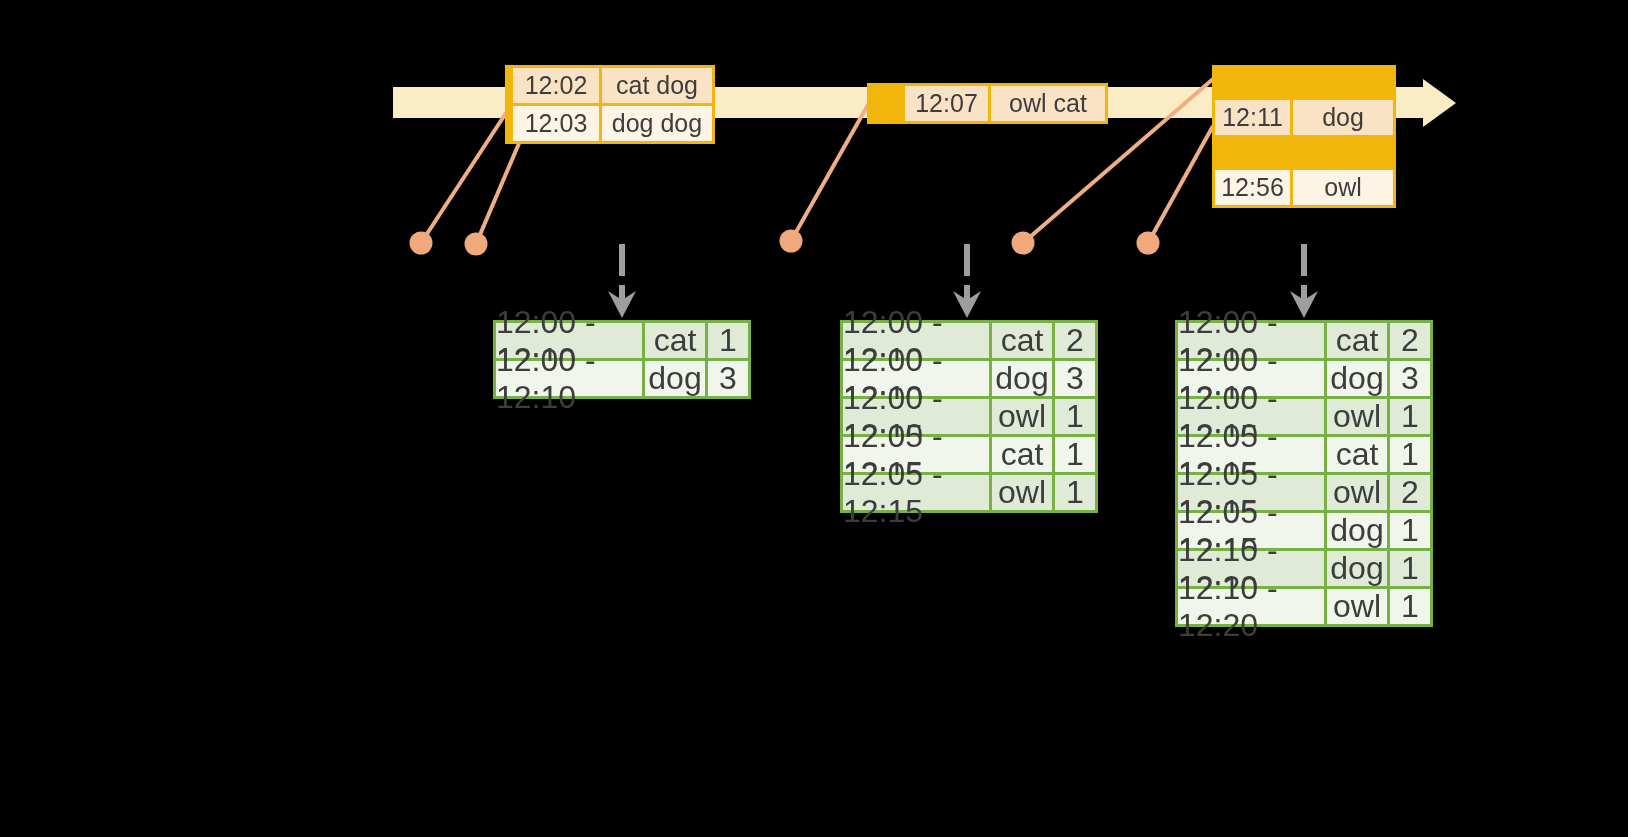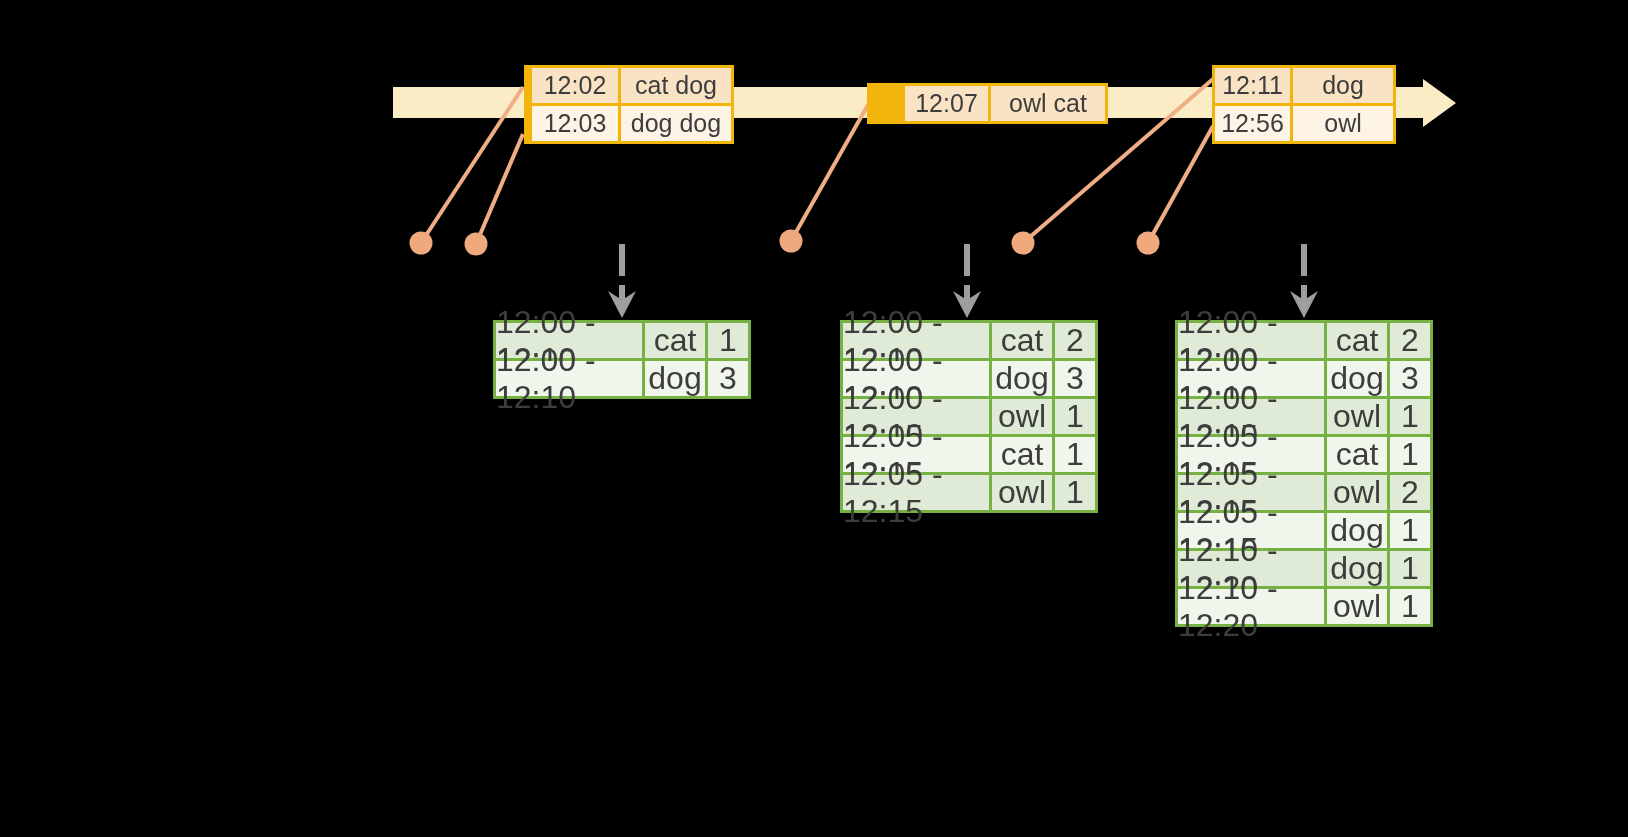--- a/index.html
+++ b/index.html
@@ -14,23 +14,23 @@
     border-left:33px solid #faecc5;border-top:24px solid transparent;border-bottom:24px solid transparent;
   }
   
   .overlay{position:absolute;left:0;top:0;width:1628px;height:837px;}
   
   .etable{position:absolute;display:flex;flex-direction:column;gap:3px;background:#f2b50c;padding:3px;}
   .etable .erow{display:grid;gap:3px;background:#f2b50c;}
   .etable .cell{display:flex;align-items:center;justify-content:center;font-size:25px;height:35px;}
   .etable .erow:nth-child(odd) .cell{background:#fae3c4;}
   .etable .erow:nth-child(even) .cell{background:#fdf4e5;}
-  .et-a{left:524px;top:65px;padding-left:8px;}  .et-a .erow{grid-template-columns:86px 110px;}
+  .et-a{left:505px;top:65px;padding-left:8px;}  .et-a .erow{grid-template-columns:86px 110px;}
   .et-b{left:867px;top:83px;}  .et-b .erow{grid-template-columns:83px 114px;padding-left:35px;}
-  .et-c{left:1212px;top:65px;} .et-c .erow{grid-template-columns:75px 100px;}
+  .et-c{left:1212px;top:65px;} .et-c .erow{grid-template-columns:75px 100px;margin-top:32px;}
   
   .rtable{position:absolute;display:flex;flex-direction:column;gap:3px;background:#77b144;padding:3px;}
   .rtable .rrow{display:grid;grid-template-columns:146px 60px 40px;gap:3px;background:#77b144;}
   .rtable .cell{display:flex;align-items:center;justify-content:center;font-size:32px;height:35px;}
   .rtable .rrow:nth-child(odd) .cell{background:#dfebd6;}
   .rtable .rrow:nth-child(even) .cell{background:#f1f6ed;}
   .rt-1{left:493px;top:320px;}
   .rt-2{left:840px;top:320px;}
   .rt-3{left:1175px;top:320px;}
 </style>

